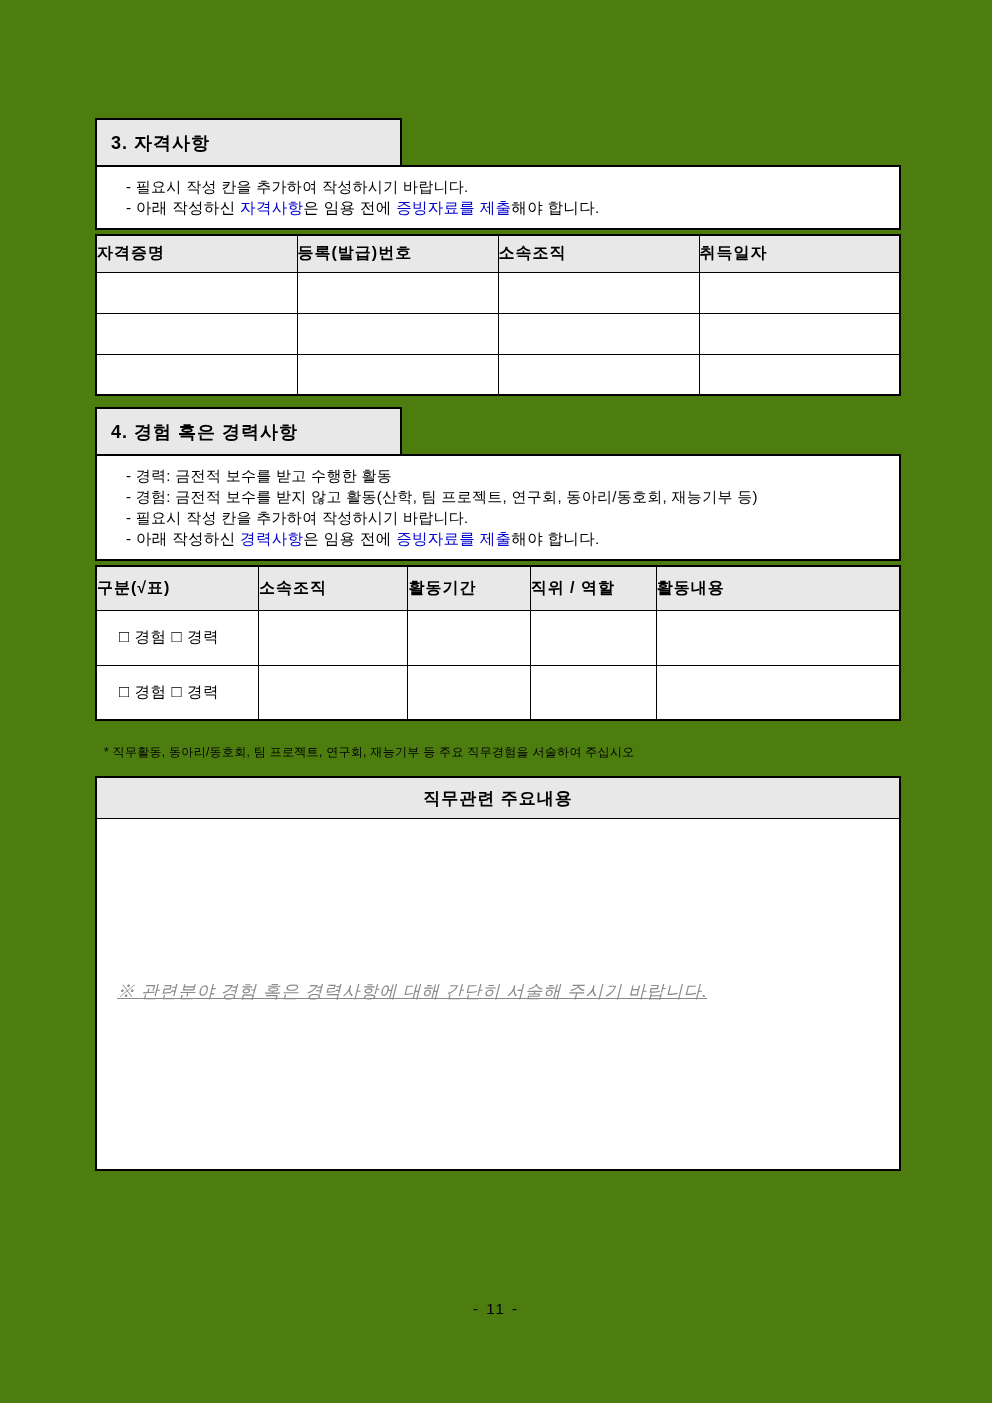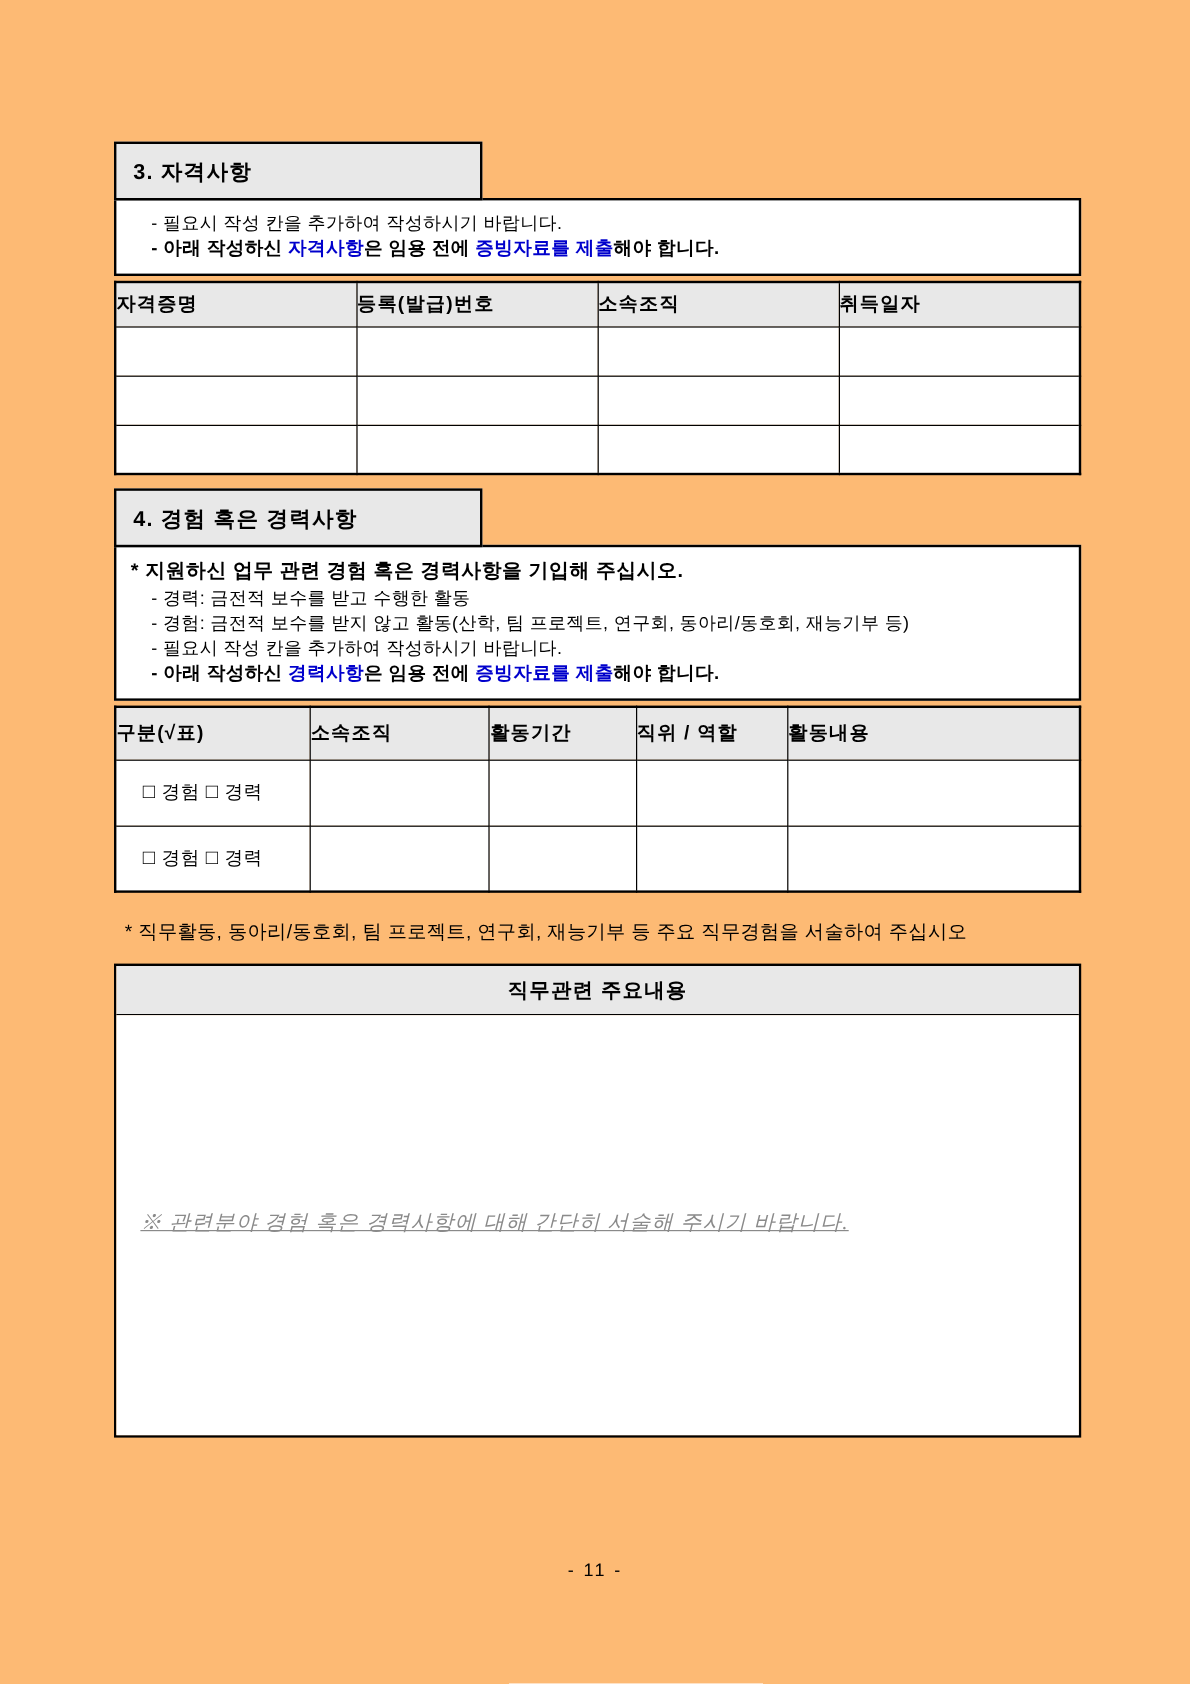--- a/index.html
+++ b/index.html
@@ -1,21 +1,21 @@
 <!DOCTYPE html>
 <html><head>
 <meta charset="utf-8">
 <style>
   * { margin: 0; padding: 0; box-sizing: border-box; }
   html, body { background: #ffffff; }
   .page {
     position: relative;
     width: 992px;
     height: 1403px;
-    background: #fdba74;
+    background: #4d7c0f;
     font-family: "Liberation Sans", "DejaVu Sans", sans-serif;
     color: #000000;
     overflow: hidden;
   }
   .content {
     position: absolute;
     left: 95px;
     top: 118px;
     width: 806px;
   }
@@ -36,21 +36,21 @@
   }
   
   .inst-box {
     border: 2px solid #000000;
     margin-top: -2px;
     padding: 9px 14px 9px 12px;
     background: #ffffff;
   }
   .inst-main { font-weight: bold; font-size: 16.5px; line-height: 23px; letter-spacing: 0.5px; }
   .inst-sub  { font-size: 15px; line-height: 21px; padding-left: 17px; letter-spacing: 0.3px; }
-  .inst-bold { font-weight: bold; font-size: 15.5px; line-height: 22px; padding-left: 17px; letter-spacing: 0.3px; }
+  .inst-bold { font-weight: normal; font-size: 15.5px; line-height: 22px; padding-left: 17px; letter-spacing: 0.3px; }
   .blue { color: #0000cc; }
   
   table {
     width: 100%;
     border-collapse: collapse;
     table-layout: fixed;
     margin-top: 4px;
     border: 2px solid #000000;
   }
   th, td { border: 1px solid #000000; }
@@ -71,21 +71,21 @@
     padding-left: 22px;
     white-space: nowrap;
     letter-spacing: 0.5px;
   }
   .check-cell .box { font-size: 17px; }
   .sec4-tab { margin-top: 11px; }
   
   .note-line {
     margin-top: 23px;
     padding-left: 9px;
-    font-size: 16px;
+    font-size: 12px;
     letter-spacing: 0.3px;
   }
   
   .summary-box {
     margin-top: 15px;
     border: 2px solid #000000;
   }
   .summary-header {
     height: 41px;
     background: #e8e8e8;
@@ -164,21 +164,20 @@
           <td></td>
           <td></td>
         </tr>
       </tbody>
     </table>
 
     <div class="tab sec4-tab">
       <span>4. 경험 혹은 경력사항</span>
     </div>
     <div class="inst-box">
-      <div class="inst-main">* 지원하신 업무 관련 경험 혹은 경력사항을 기입해 주십시오.</div>
       <div class="inst-sub">- 경력: 금전적 보수를 받고 수행한 활동</div>
       <div class="inst-sub">- 경험: 금전적 보수를 받지 않고 활동(산학, 팀 프로젝트, 연구회, 동아리/동호회, 재능기부 등)</div>
       <div class="inst-sub">- 필요시 작성 칸을 추가하여 작성하시기 바랍니다.</div>
       <div class="inst-bold"><span>- 아래 작성하신 </span><span class="blue">경력사항</span><span>은 임용 전에 </span><span class="blue">증빙자료를 제출</span><span>해야 합니다.</span></div>
     </div>
     <table class="exp-table">
       <colgroup>
         <col style="width:20.2%">
           <col style="width:18.6%">
           <col style="width:15.2%">

